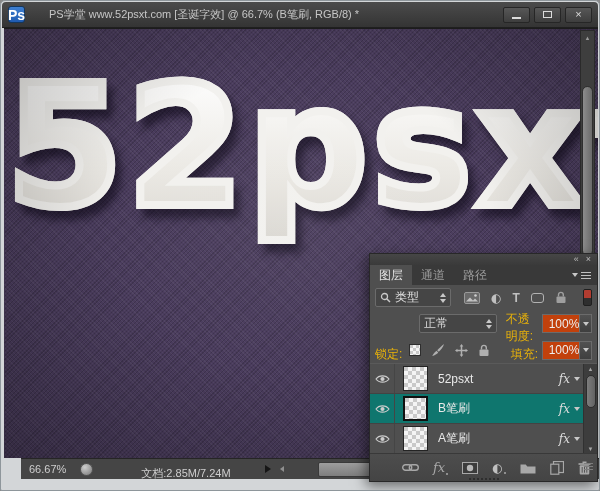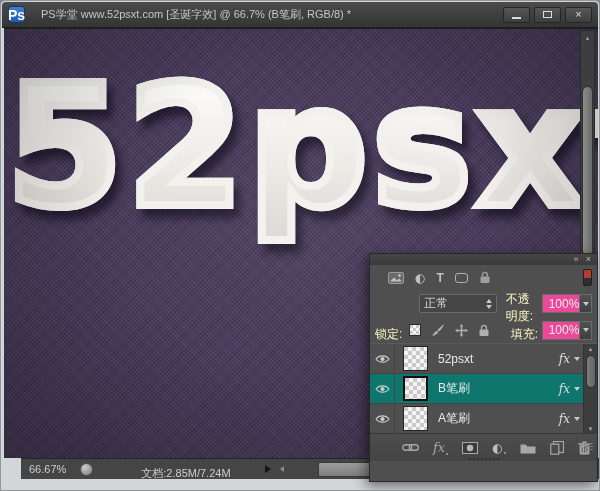--- a/index.html
+++ b/index.html
@@ -7,21 +7,21 @@
   .stage { position:relative; width:600px; height:491px; background:#d3d6d8;
            border:1px solid #8e969b; border-radius:5px 5px 2px 2px; overflow:hidden; }
 
   
   .titlebar { position:absolute; top:1px; left:1px; right:1px; height:26px;
               background:linear-gradient(#4b4b4b,#343434); border-bottom:1px solid #1f1f1f;
               border-radius:4px 4px 0 0; display:flex; align-items:center; padding:0 6px; z-index:6; }
   .ps-badge { width:17px; height:17px; border-radius:3px; border:1px solid #14365c;
               background:linear-gradient(#3e7fd1,#1f5bb0); color:#fff; font-size:14px; font-weight:bold;
               display:flex; align-items:center; justify-content:center; }
-  .title-text { margin-left:16px; font-size:11px; color:#c6c6c6; white-space:nowrap; overflow:hidden; }
+  .title-text { margin-left:24px; font-size:11px; color:#c6c6c6; white-space:nowrap; overflow:hidden; }
   .win-controls { margin-left:auto; display:flex; gap:4px; }
   .win-btn { width:27px; height:16px; background:linear-gradient(#575757,#3e3e3e);
              border:1px solid #262626; border-radius:2px; display:flex; align-items:center;
              justify-content:center; color:#dcdcdc; font-size:11px; line-height:1; cursor:default; }
   .glyph-min { width:9px; height:2px; background:#dcdcdc; margin-top:6px; }
   .glyph-max { width:9px; height:7px; border:1.5px solid #dcdcdc; }
 
   
   .canvas { position:absolute; left:3px; top:27px; width:594px; height:430px;
             background:#4a3c5d; overflow:hidden; border-top:1px solid #1c1c1c; }
@@ -94,24 +94,24 @@
   .filter-icons { display:flex; align-items:center; gap:11px; margin-left:13px; color:#c0c0c0; }
   .icon-shape-box { width:13px; height:10px; border:1px solid #b2b2b2; border-radius:3px; }
   .half-circle { font-size:12px; color:#c0c0c0; font-family:"DejaVu Sans",sans-serif; line-height:1; }
   .type-letter { font-weight:bold; font-size:12px; }
   .filter-toggle { margin-left:auto; width:9px; height:17px; background:#2e2e2e;
                    border:1px solid #1f1f1f; border-radius:2px; overflow:hidden; }
   .filter-toggle i { display:block; width:100%; height:8px; background:#b23c30; }
 
   .blend-row { display:flex; align-items:center; height:27px; padding:0 5px; }
   .blend-select { width:118px;margin-left:44px; }
-  .field-label { color:#fef9c3;margin-top:8px; }
+  .field-label { color:#eab308;margin-top:8px; }
   .op-label { margin-left:9px; }
   .value-box { display:flex; margin-left:4px; height:19px; }
-  .value-box .val { width:37px; background:#ec4899; border:1px solid #6b6b6b; border-right:none;
+  .value-box .val { width:37px; background:#c2410c; border:1px solid #6b6b6b; border-right:none;
                     color:#ededed; display:flex; align-items:center; justify-content:center;padding-left:6px; }
   .value-box .dd { width:13px; background:linear-gradient(#515151,#3f3f3f); border:1px solid #6b6b6b;
                    display:flex; align-items:center; justify-content:center; }
 
   .lock-row { display:flex; align-items:center; height:26px; padding:0 5px; }
   .lock-icons { display:flex; align-items:center; gap:10px; margin-left:7px; }
   .checker { background:repeating-conic-gradient(#f4f4f4 0% 25%, #c9c9c9 0% 50%); background-size:8px 8px; }
   .mini-checker { width:12px; height:12px; background-size:6px 6px; border:1px solid #2e2e2e; }
   .fill-label { margin-left:auto; }
 
@@ -185,22 +185,46 @@
     <span class="h-thumb"></span>
   </div>
 
   <div class="panel">
 
     <div class="panel-drag">
       <span>«</span>
       <span>×</span>
     </div>
 
+    <div class="tabs">
+      <div class="tab active">图层</div>
+      <div class="tab">通道</div>
+      <div class="tab">路径</div>
+      <div class="panel-menu">
+        <span class="tri tri-down"></span>
+        <span class="pm-lines">
+            <i></i>
+            <i></i>
+            <i></i>
+          </span>
+      </div>
+    </div>
 
     <div class="filter-row">
+      <div class="select-box type-select">
+        <svg width="11" height="11" viewBox="0 0 11 11">
+          <circle cx="4.5" cy="4.5" r="3" fill="none" stroke="#c9c9c9" stroke-width="1.3"></circle>
+          <line x1="7" y1="7" x2="10" y2="10" stroke="#c9c9c9" stroke-width="1.5"></line>
+        </svg>
+        <span class="lbl">类型</span>
+        <span class="spin">
+          <i class="tri tri-up"></i>
+            <i class="tri tri-down"></i>
+        </span>
+      </div>
       <div class="filter-icons">
         <svg width="16" height="12">
           <rect x="0.5" y="0.5" width="15" height="11" rx="1.5" fill="#6a6a6a" stroke="#9a9a9a"></rect>
           <path d="M2 9.5 L6 5.5 L9 8.5 L11 6.5 L14 9.5 Z" fill="#c2c2c2"></path>
           <circle cx="11.5" cy="3.5" r="1.3" fill="#d0d0d0"></circle>
         </svg>
         <span class="half-circle">◐</span>
         <span class="type-letter">T</span>
         <span class="icon-shape-box"></span>
         <svg width="12" height="13">

